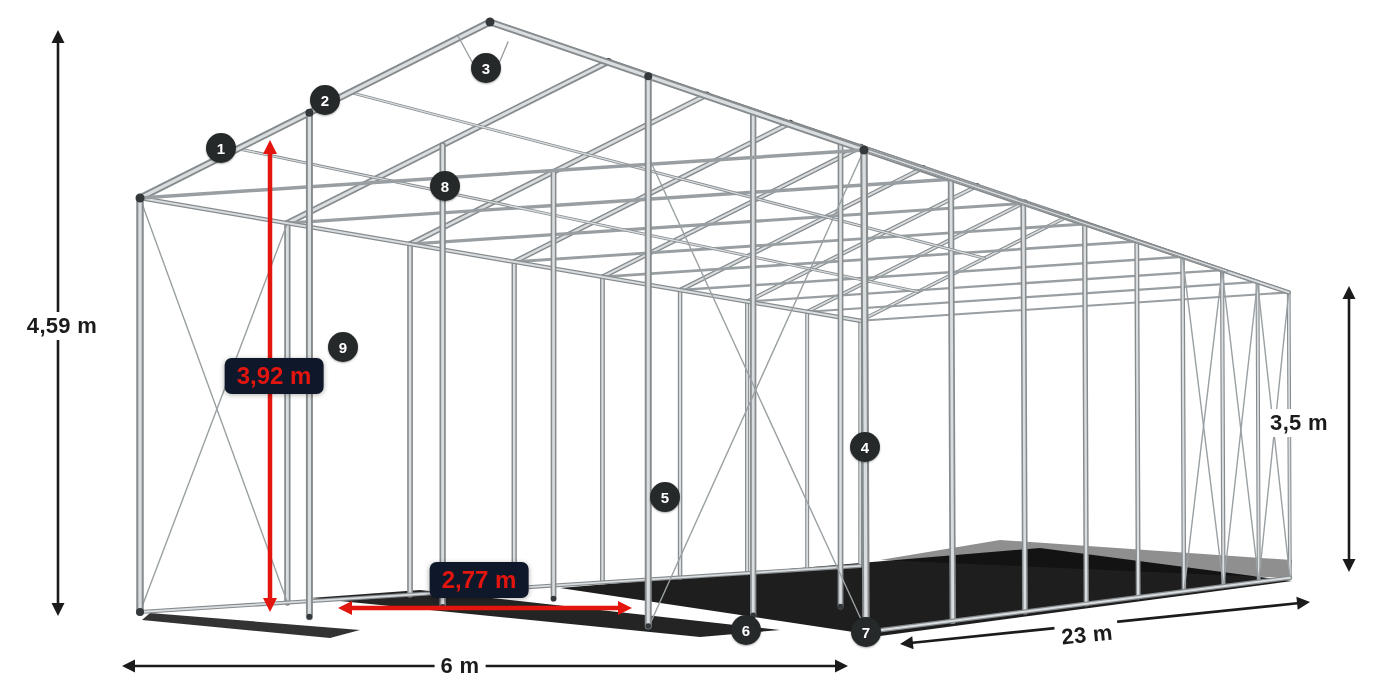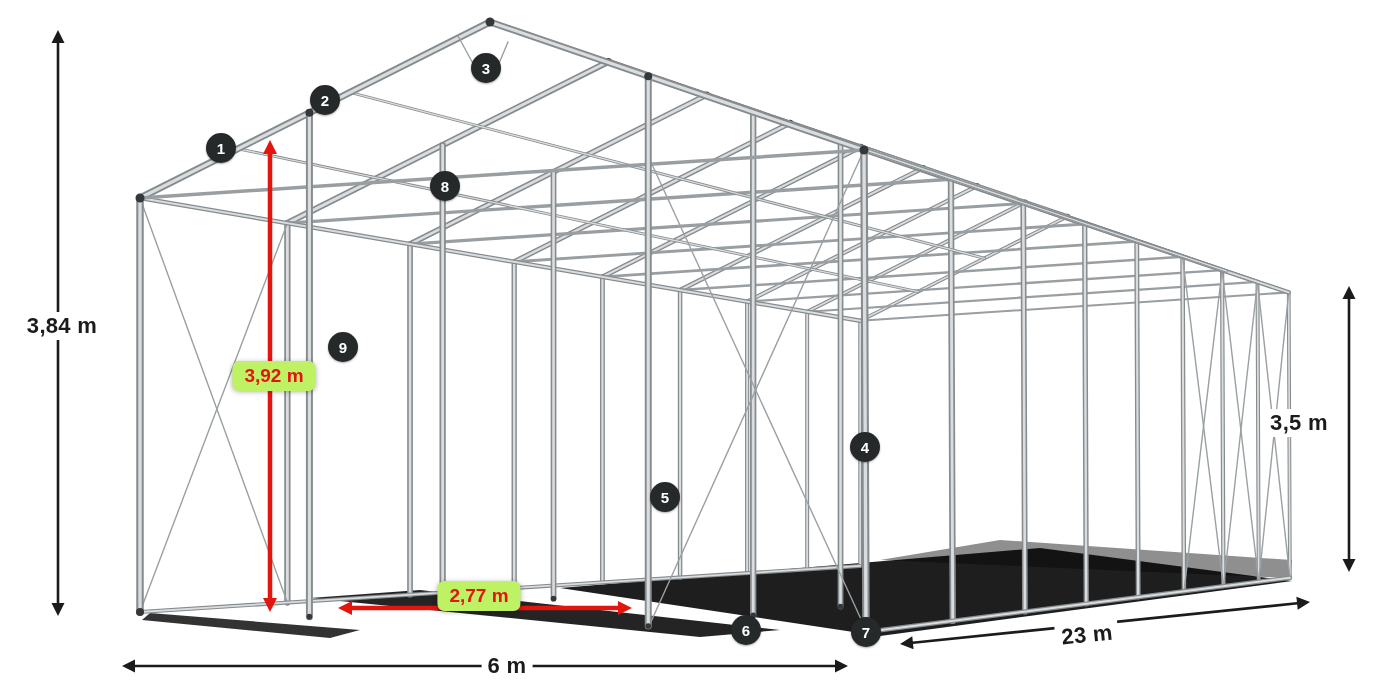--- a/index.html
+++ b/index.html
@@ -4,21 +4,21 @@
 <style>
   *{margin:0;padding:0;box-sizing:border-box}
   html,body{width:1400px;height:700px;background:#ffffff;overflow:hidden;
     font-family:"Liberation Sans",sans-serif}
   .stage{position:relative;width:1400px;height:700px;background:#fff}
   #frame-svg{position:absolute;left:0;top:0;width:1400px;height:700px}
   .labels{position:absolute;left:0;top:0;width:1400px;height:700px;pointer-events:none}
   .dim{position:absolute;font-weight:700;font-size:22px;color:#1b1b1b;background:#fff;
     padding:1px 6px;transform:translate(-50%,-50%);white-space:nowrap;letter-spacing:.3px}
   .dim.rot{transform:translate(-50%,-50%) rotate(-5.8deg)}
-  .pill{position:absolute;font-weight:700;font-size:19px;color:#e3150f;background:#bef264;
+  .pill{position:absolute;font-weight:700;font-size:24px;color:#e3150f;background:#0f172a;
     padding:4px 12px;border-radius:7px;box-shadow:0 1px 5px rgba(0,0,0,.3);
     transform:translate(-50%,-50%);white-space:nowrap}
   .badge{position:absolute;width:30px;height:30px;border-radius:50%;background:#25292a;
     color:#fff;font-weight:700;font-size:15px;display:flex;align-items:center;
     justify-content:center;transform:translate(-50%,-50%);box-shadow:0 1px 2px rgba(0,0,0,.35)}
 </style>
 </head>
 <body>
 
 <div class="stage">
@@ -190,27 +190,27 @@
       <line x1="270" y1="151.2" x2="270" y2="600.8" stroke="#e3150f" stroke-width="4.5" stroke-linecap="round"></line>
       <polygon points="270,140 277,154 263,154" fill="#e3150f"></polygon>
       <polygon points="270,612 263,598 277,598" fill="#e3150f"></polygon>
       <line x1="349.2" y1="608" x2="620.8" y2="608" stroke="#e3150f" stroke-width="4.5" stroke-linecap="round"></line>
       <polygon points="338,608 352,601 352,615" fill="#e3150f"></polygon>
       <polygon points="632,608 618,615 618,601" fill="#e3150f"></polygon>
     </svg>
 
   <div class="labels">
 
-    <div class="dim" style="left:62px;top:326px">3,84 m</div>
+    <div class="dim" style="left:62px;top:326px">4,59 m</div>
     <div class="dim" style="left:1299px;top:423px">3,5 m</div>
-    <div class="dim" style="left:507px;top:666px">6 m</div>
+    <div class="dim" style="left:460px;top:666px">6 m</div>
     <div class="dim rot" style="left:1087px;top:635px">23 m</div>
 
     <div class="pill" style="left:274px;top:376px">3,92 m</div>
-    <div class="pill" style="left:479px;top:596px">2,77 m</div>
+    <div class="pill" style="left:479px;top:580px">2,77 m</div>
 
     <div class="badge" style="left:221px;top:148px">1</div>
     <div class="badge" style="left:325px;top:100px">2</div>
     <div class="badge" style="left:486px;top:68px">3</div>
     <div class="badge" style="left:865px;top:447px">4</div>
     <div class="badge" style="left:665px;top:497px">5</div>
     <div class="badge" style="left:746px;top:630px">6</div>
     <div class="badge" style="left:866px;top:632px">7</div>
     <div class="badge" style="left:445px;top:186px">8</div>
     <div class="badge" style="left:343px;top:347px">9</div>

